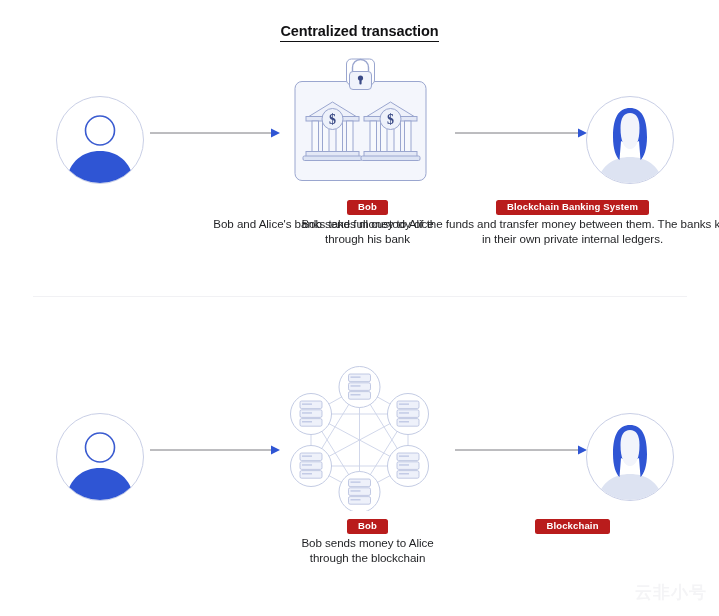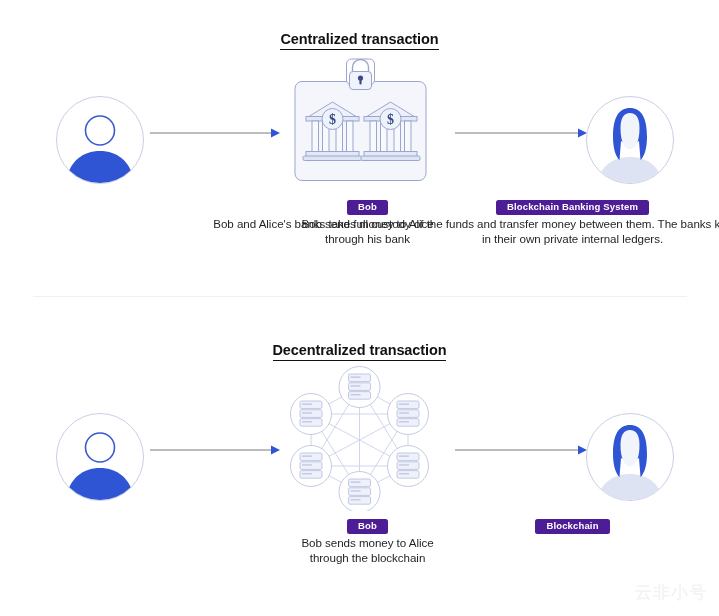--- a/index.html
+++ b/index.html
@@ -27,21 +27,20 @@
 
   .section-title {
     position: absolute;
     left: 0;
     width: 719px;
     text-align: center;
     font-size: 14.5px;
     font-weight: 700;
     letter-spacing: -0.1px;
     color: #111113;
-    margin-top: 8px;
   }
   .section-title span {
     border-bottom: 1.4px solid #111113;
     padding-bottom: 2px;
   }
   .title-top { top: 23px; }
 
   .divider {
     position: absolute;
     left: 33px;
@@ -73,21 +72,21 @@
   
   .arrow {
     position: absolute;
     height: 12px;
   }
   .arrow svg { display: block; }
 
   
   .badge {
     display: inline-block;
-    background: #4c1d95;
+    background: #b91c1c;
     color: #ffffff;
     font-size: 9.5px;
     font-weight: 700;
     letter-spacing: 0.15px;
     padding: 2.5px 11px 3px 11px;
     border-radius: 2.5px;
     line-height: 1;
     white-space: nowrap;
   }
   .badge-wrap {
@@ -221,23 +220,20 @@
   </div>
   <div class="caption col-right" style="top:216px;">
     Alice receives money<br>in her bank
   </div>
 </div>
 
 <div class="divider"></div>
 
 <div class="section section-bottom">
 
-  <div class="section-title" style="top:38px;">
-    <span>Decentralized transaction</span>
-  </div>
 
   <div class="art" style="left:56px; top:117px;">
     <div class="avatar">
       <svg width="86" height="86" viewBox="0 0 86 86">
         <circle cx="43" cy="33.5" r="14.5" fill="none" stroke="#3a5bd0" stroke-width="1.6"></circle>
         <path d="M8.5 86 C12 64 26 54 43 54 C60 54 74 64 77.5 86 Z" fill="#2f55d4"></path>
       </svg>
     </div>
   </div>
 

